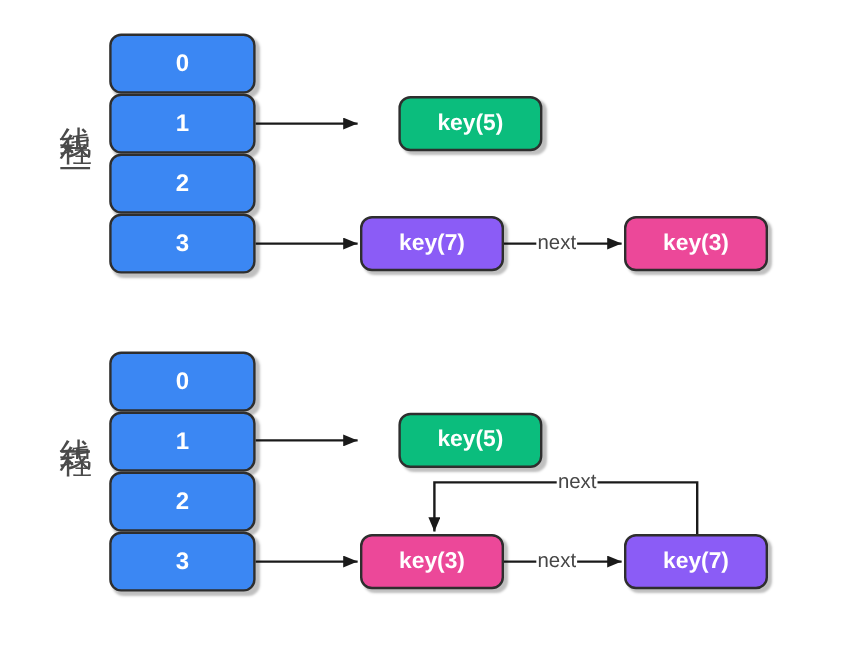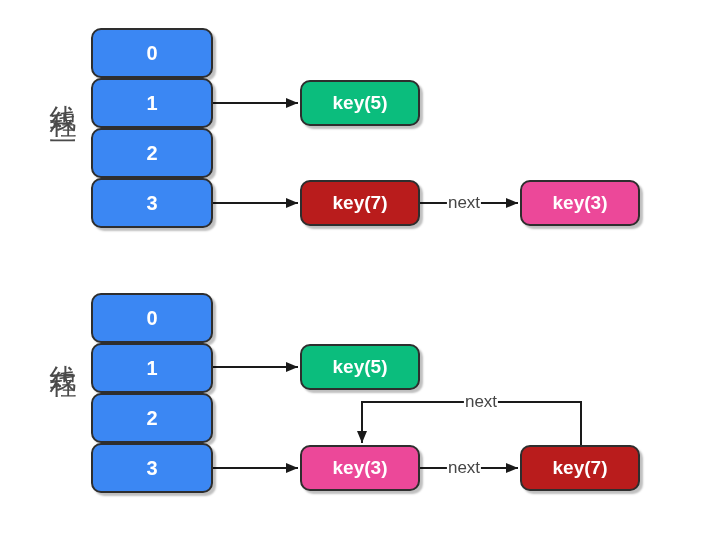--- a/index.html
+++ b/index.html
@@ -49,22 +49,22 @@
     border: 2px solid #2e2e2e;
     border-radius: 10px;
     color: #ffffff;
     font-size: 19px;
     font-weight: bold;
     display: flex;
     align-items: center;
     justify-content: center;
     box-shadow: 3px 3px 2px rgba(0,0,0,0.25);
   }
-  .node.green  { background: #0bbd7d; }
-  .node.pink   { background: #b91c1c; }
+  .node.green  { background: #0bbd7d; margin-left: 32px; }
+  .node.pink   { background: #8b5cf6; }
   .node.orange { background: #ec4899; }
 
   .edge-label {
     position: absolute;
     transform: translate(-50%, -50%);
     font-size: 17px;
     color: #464646;
     background: #ffffff;
     padding: 0 1px;
     line-height: 1.1;

